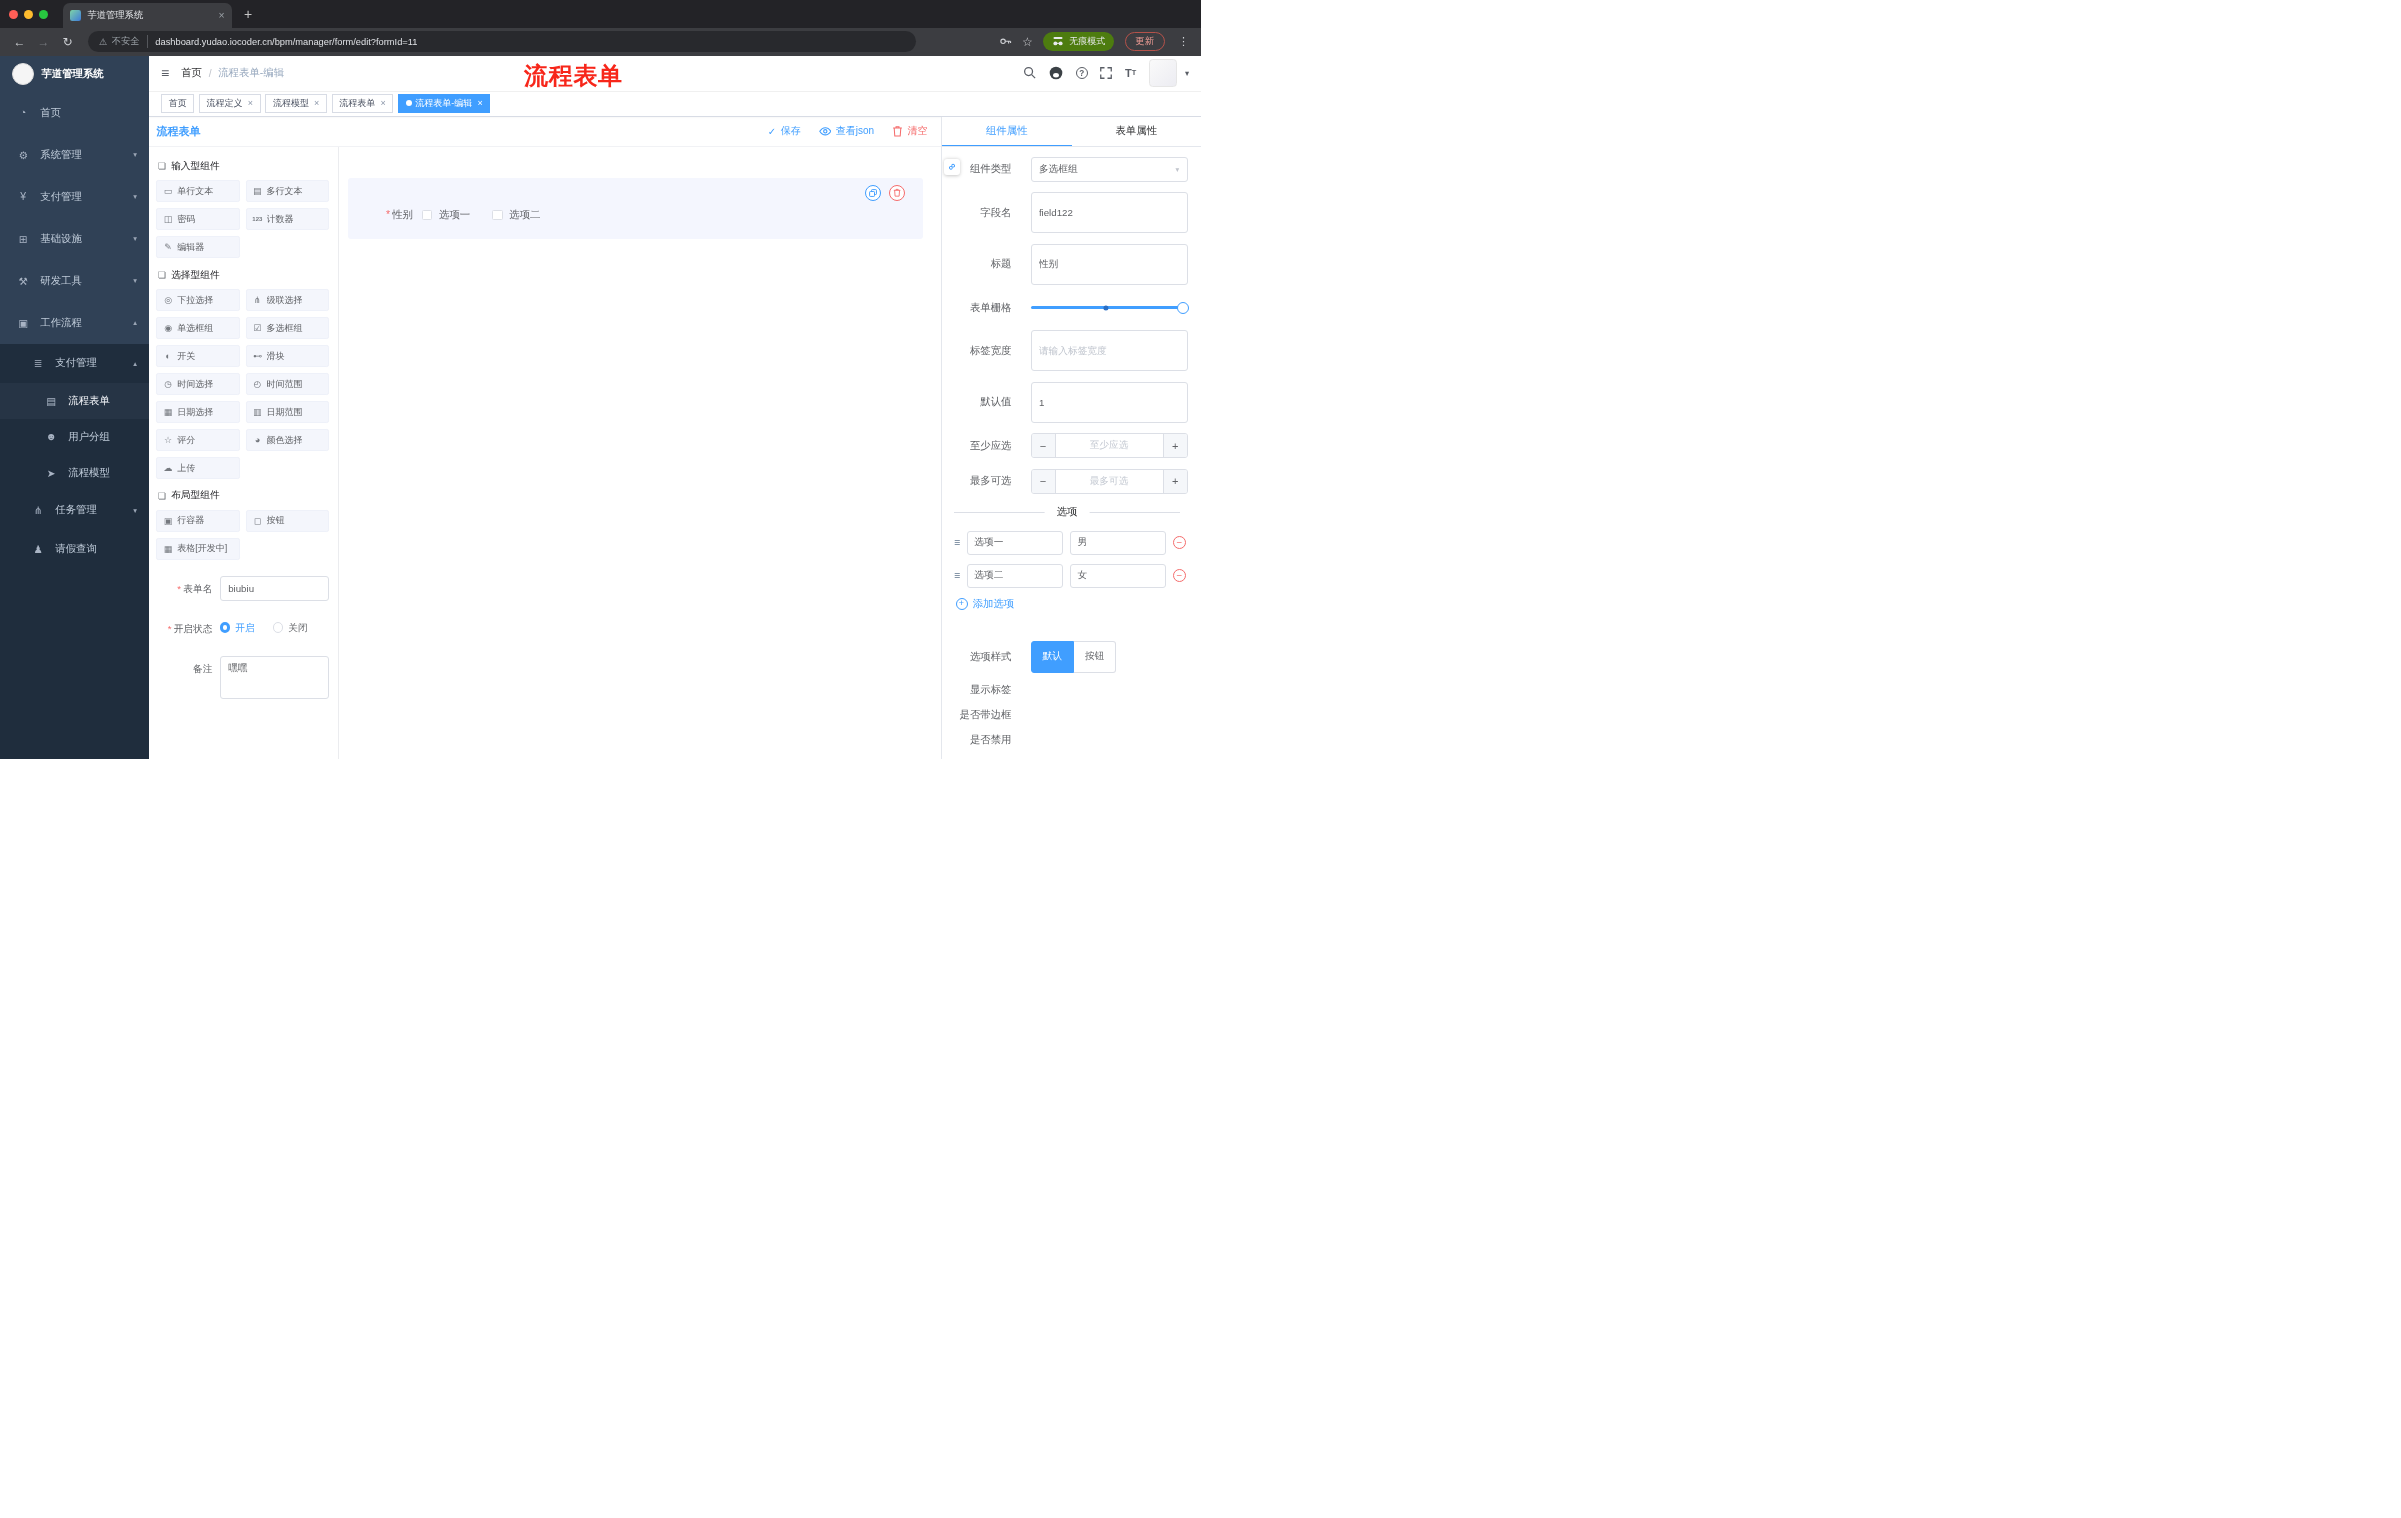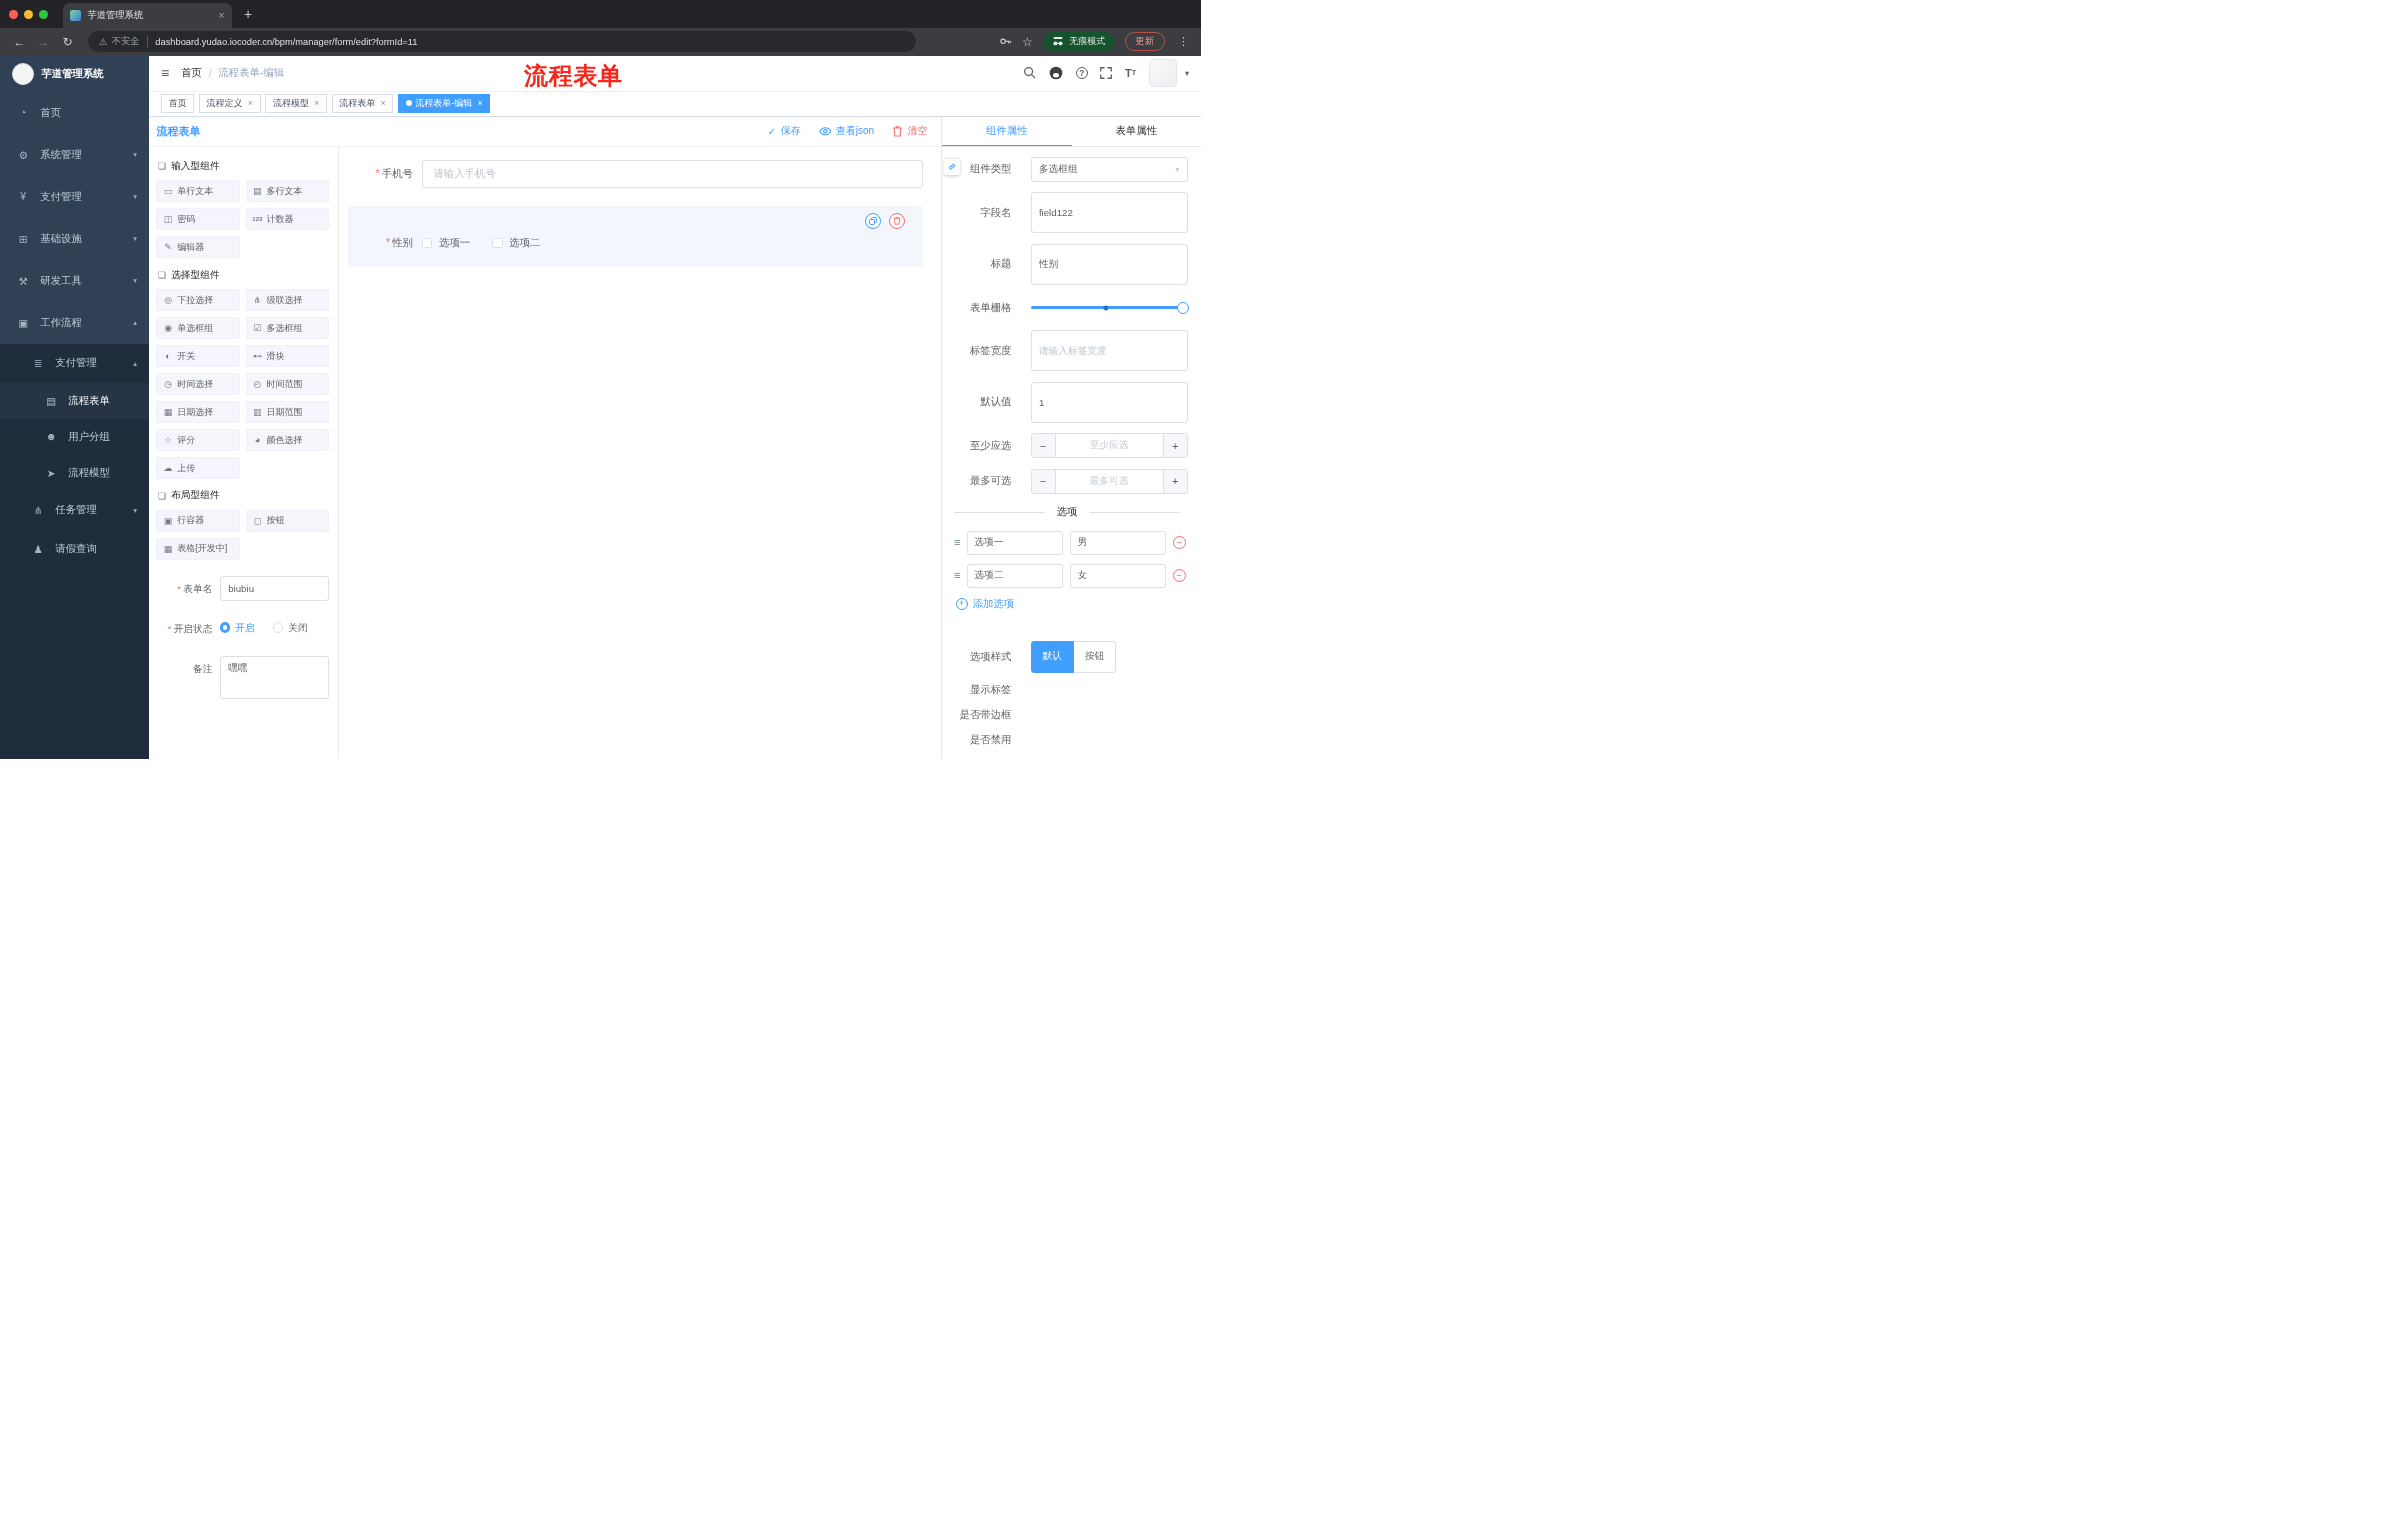--- a/index.html
+++ b/index.html
@@ -18,21 +18,21 @@
   .btab .x{color:#9aa0a6;font-size:10.4px;cursor:pointer}
   .newtab{color:#c7c7c7;font-size:14px;margin-left:12px;cursor:pointer}
   .btoolbar{height:27.5px;background:#3c3d41;display:flex;align-items:center;padding:0 9px;gap:3px;flex:none}
   .navbtn{color:#d0d2d6;font-size:12px;width:21px;text-align:center;cursor:pointer}
   .navbtn.dis{color:#74777c}
   .urlpill{flex:1;height:21px;background:#28292d;border-radius:10.4px;margin:0 7.4px;display:flex;align-items:center;padding:0 10.4px;font-size:9.3px;gap:7.4px;max-width:828px;min-width:0}
   .sec{color:#9aa0a6;display:flex;gap:4.5px;align-items:center;padding-right:7.4px;border-right:0.7px solid #55575c;flex:none}
   .url{color:#dfe1e5;white-space:nowrap;overflow:hidden}
   .chromeicons{display:flex;align-items:center;gap:10.4px;color:#d0d2d6;margin-left:auto}
   .cstar{font-size:12px;color:#d0d2d6;cursor:pointer}
-  .incog{height:19.3px;border-radius:9.7px;background:#14532d;display:flex;align-items:center;gap:5.2px;padding:0 9px;color:#e8eaed;font-size:9px}
+  .incog{height:19.3px;border-radius:9.7px;background:#4d7c0f;display:flex;align-items:center;gap:5.2px;padding:0 9px;color:#e8eaed;font-size:9px}
   .updatebtn{height:19.3px;border-radius:9.7px;border:0.7px solid #b4524a;color:#ec9b93;font-size:9.3px;display:flex;align-items:center;padding:0 9.7px;cursor:pointer}
   .dots{color:#d0d2d6;font-size:11px;padding:0 3px;cursor:pointer}
 
   
   .app{flex:1;display:flex;min-height:0}
   .sidebar{width:149px;background:#304156;display:flex;flex-direction:column;color:#bfcbd9;flex:none}
   .brand{height:36px;display:flex;align-items:center;padding-left:12px;gap:7.4px;flex:none}
   .brand .logo{width:22px;height:22px;border-radius:50%;background:#f5f5f5;border:0.7px solid #ddd;flex:none}
   .brand .bname{color:#fff;font-size:10.4px;font-weight:700}
   .mi{display:flex;align-items:center;height:42px;padding:0 12px 0 15px;font-size:10.4px;cursor:pointer}
@@ -494,24 +494,20 @@
                   </span>
                 </div>
                 <div class="mrow">
                   <span class="mlabel"><span>备注</span></span>
                   <span class="mctl"><textarea class="mtextarea" style="">嘿嘿</textarea></span>
                 </div>
               </div>
             </div>
 
             <div class="canvas">
-              <div class="crow">
-                <span class="clabel"><span class="req">*</span><span>手机号</span></span>
-                <input class="cinput" placeholder="请输入手机号" style="">
-              </div>
 
               <div class="selblock">
                 <div class="blockacts">
                   <span class="cbtn">
                     <svg width="8.2" height="8.2" viewBox="0 0 11 11" fill="none" stroke="#409eff" stroke-width="1.3">
                         <rect x="3.4" y="0.8" width="6.6" height="6.6" rx="1"></rect>
                         <rect x="0.8" y="3.4" width="6.6" height="6.6" rx="1" fill="#fff"></rect>
                       </svg>
                   </span>
                   <span class="cbtn del">

